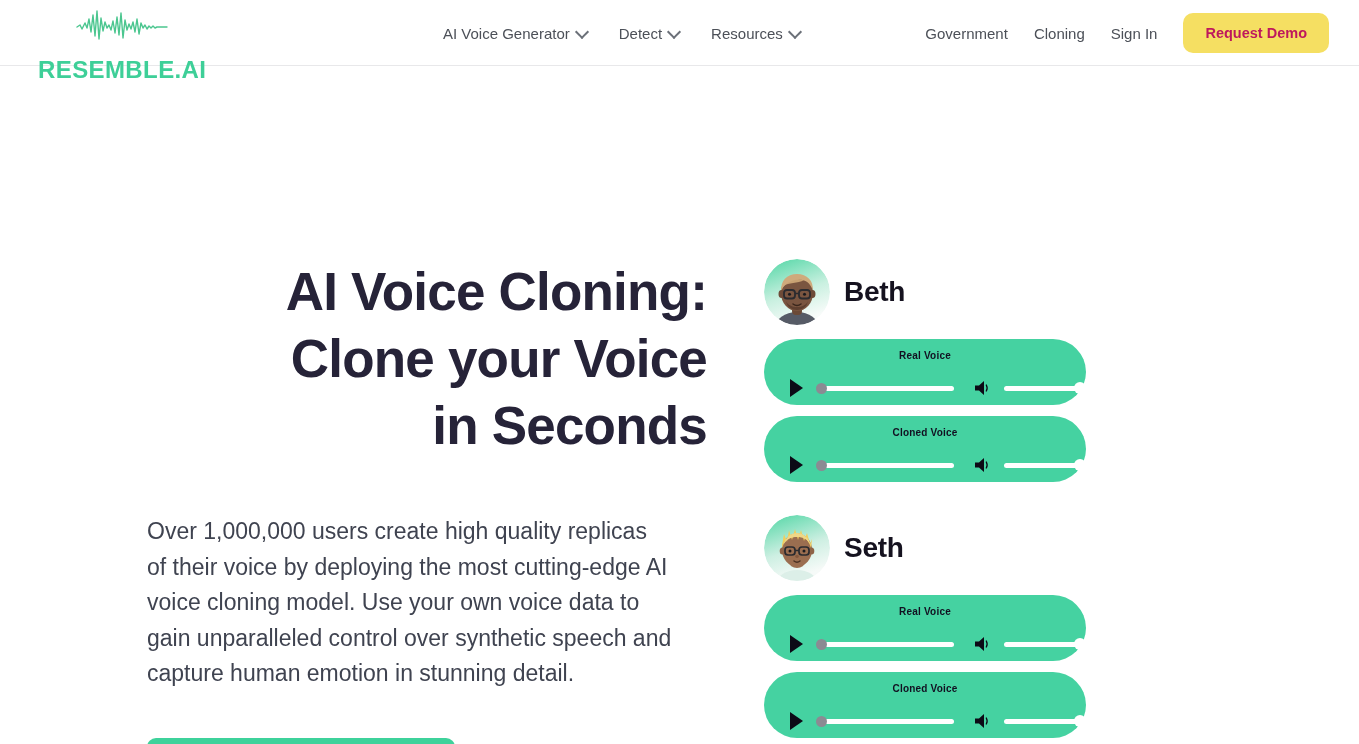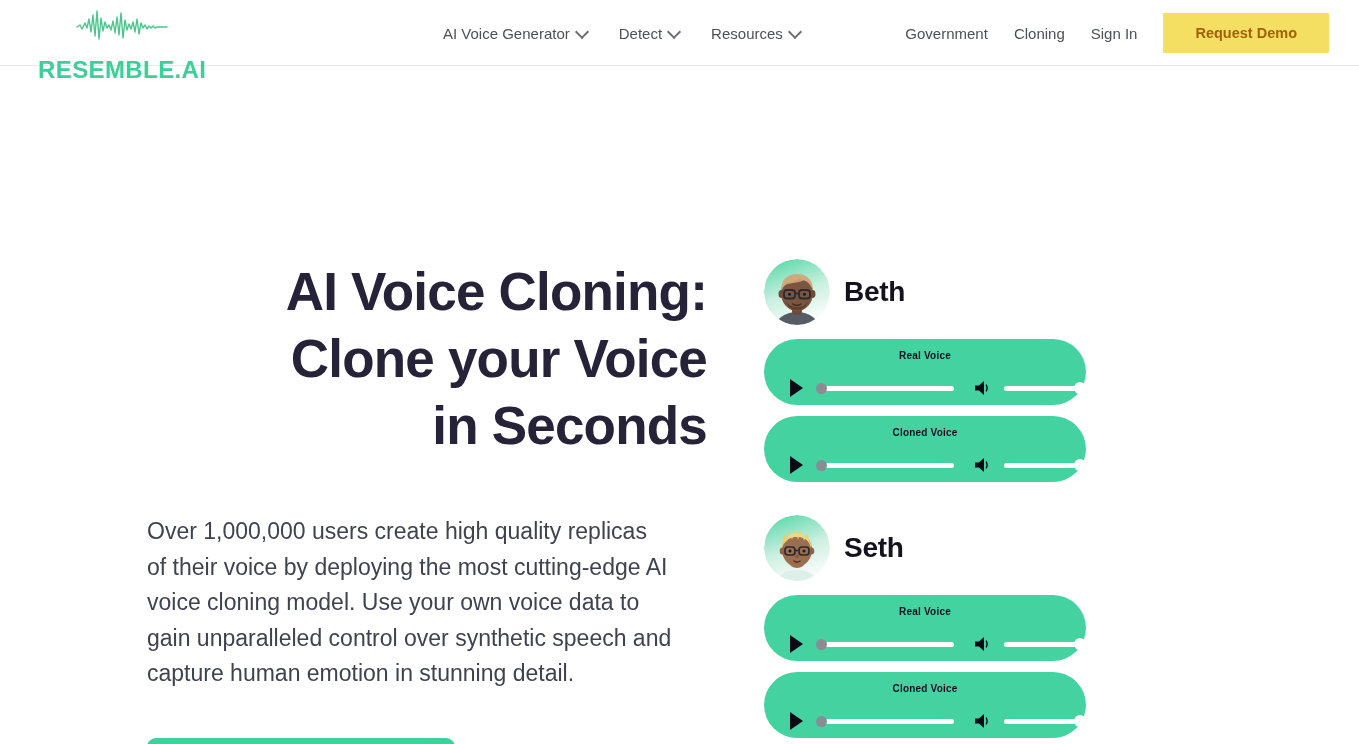--- a/index.html
+++ b/index.html
@@ -87,26 +87,26 @@
   }
   .util-link {
     font-size: 15px;
     color: #4c5058;
     text-decoration: none;
     white-space: nowrap;
     cursor: pointer;
   }
   .demo-btn {
     background: #F5DF62;
-    color: #a16207;
+    color: #be185d;
     font-size: 14.5px;
     font-weight: 700;
     border: none;
-    border-radius: 1px;
-    padding: 12px 32px;
+    border-radius: 10px;
+    padding: 12px 22px;
     cursor: pointer;
     white-space: nowrap;
     font-family: "Liberation Sans", sans-serif;
   }
 
   
   .hero {
     position: relative;
     width: 1359px;
     height: 678px;

